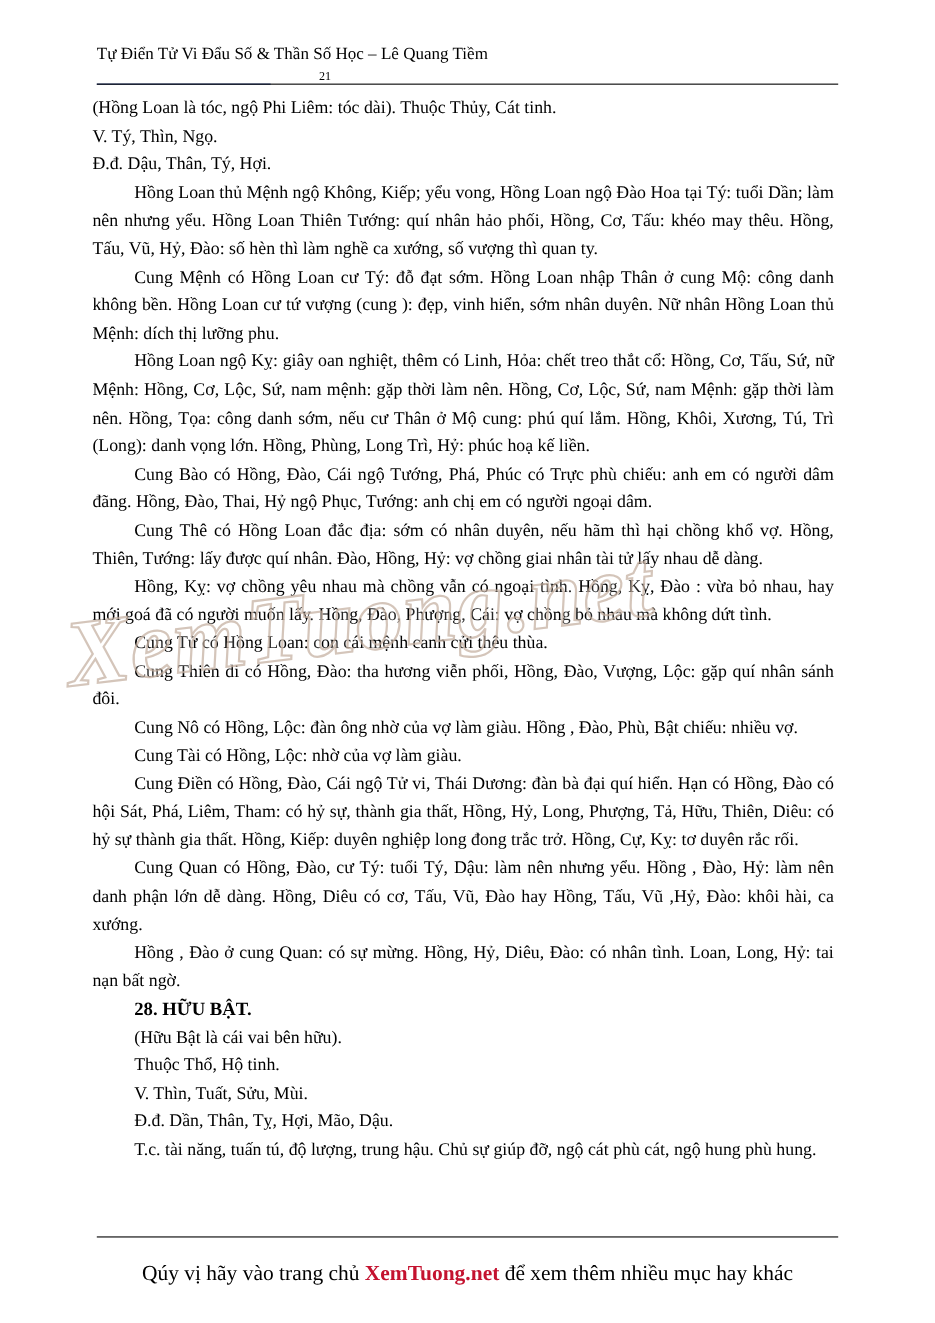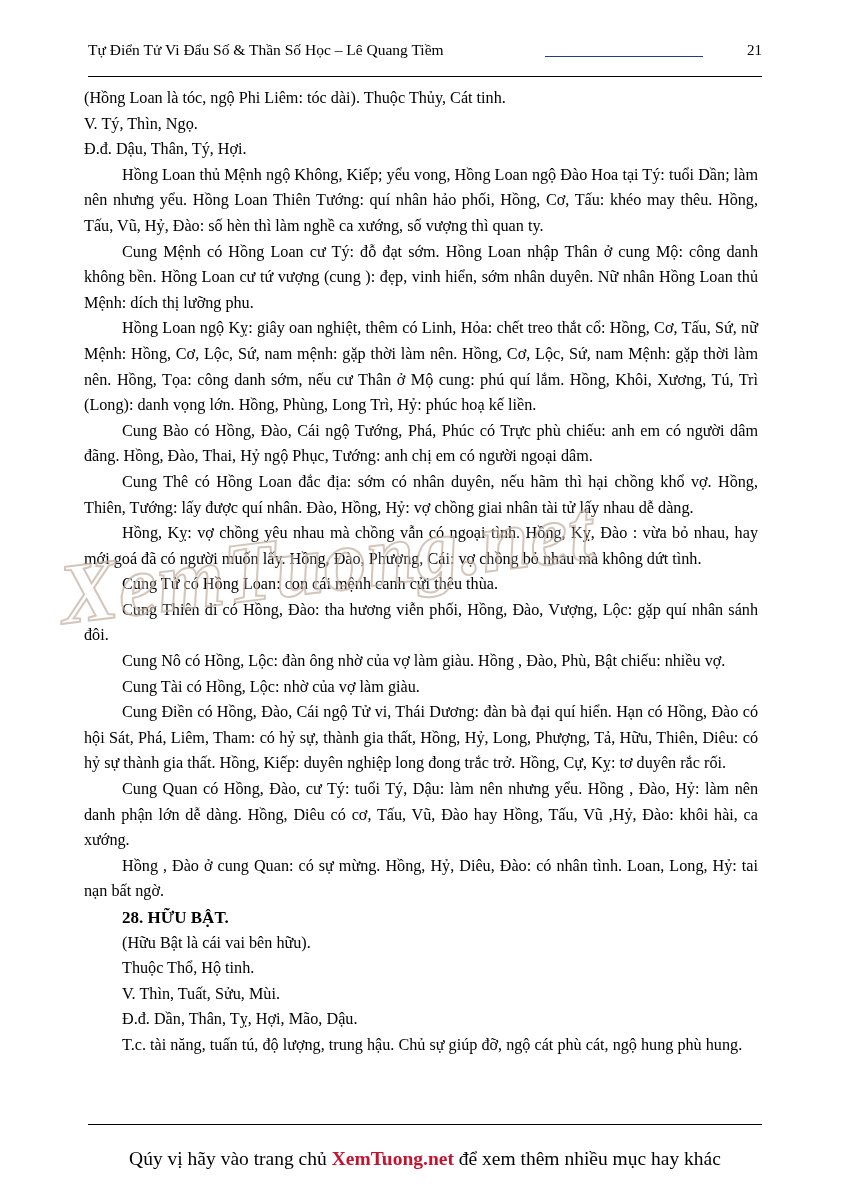--- a/index.html
+++ b/index.html
@@ -25,39 +25,40 @@
   
   .header {
     position: absolute;
     top: 40px;
     left: 88px;
     right: 88px;
     height: 30px;
     display: flex;
     align-items: flex-start;
     justify-content: space-between;
+    flex-direction: column;
   }
   .header-title {
     font-size: 15.5px;
     line-height: 20px;
     white-space: nowrap;
   }
   .header-right {
     display: flex;
     align-items: center;
     gap: 44px;
   }
   .header-rule {
     display: inline-block;
     width: 158px;
     border-bottom: 1.6px solid #1f3d8f;
     height: 12px;
   }
   .header-page {
-    font-size: 15px;
+    font-size: 11px;
     line-height: 20px;
   }
 
   .header-line {
     position: absolute;
     top: 76px;
     left: 88px;
     right: 88px;
     border-top: 1.2px solid #000;
   }

